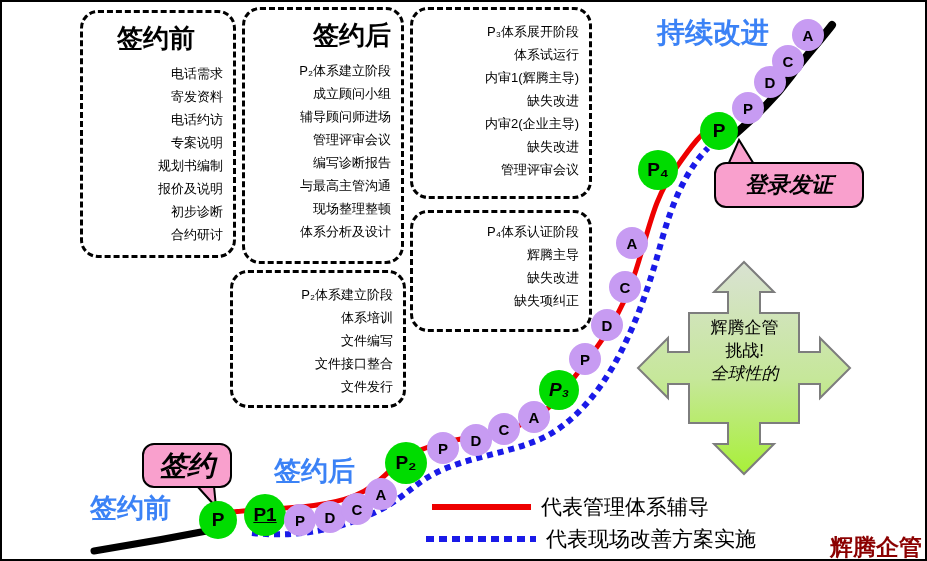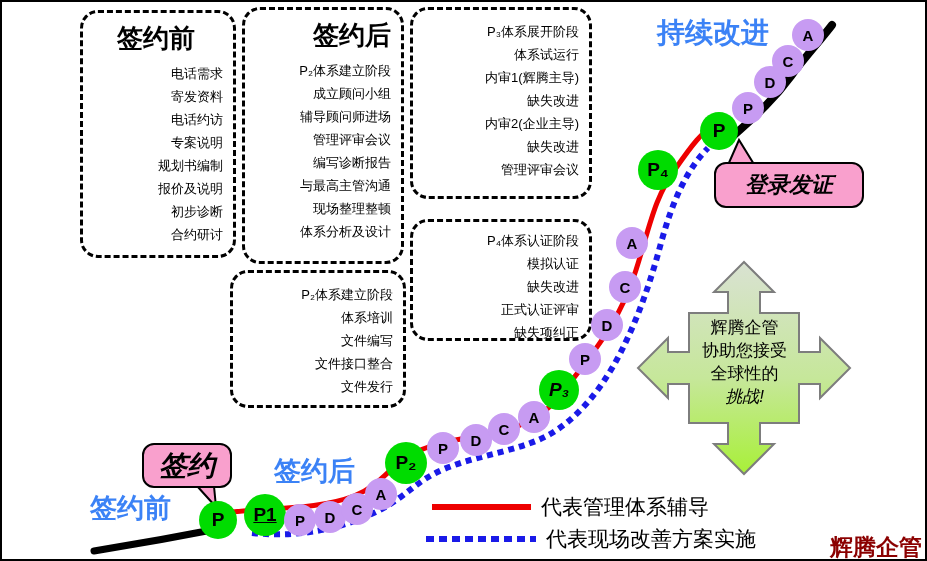--- a/index.html
+++ b/index.html
@@ -97,26 +97,25 @@
         <div class="box-item">P₃体系展开阶段</div>
         <div class="box-item">体系试运行</div>
         <div class="box-item">内审1(辉腾主导)</div>
         <div class="box-item">缺失改进</div>
         <div class="box-item">内审2(企业主导)</div>
         <div class="box-item">缺失改进</div>
         <div class="box-item">管理评审会议</div>
       </div>
   </div>
 
-  <div class="dbox" style="left:408px;top:217px;width:182px;height:122px;padding-top:5px">
+  <div class="dbox" style="left:408px;top:208px;width:182px;height:122px;padding-top:5px">
     <div class="dbox-items">
         <div class="box-item">P₄体系认证阶段</div>
-        <div class="box-item">模拟认证</div>
+        <div class="box-item">辉腾主导</div>
         <div class="box-item">缺失改进</div>
-        <div class="box-item">正式认证评审</div>
         <div class="box-item">缺失项纠正</div>
       </div>
   </div>
 
   <div class="dbox" style="left:228px;top:268px;width:176px;height:138px;padding-top:8px">
     <div class="dbox-items">
         <div class="box-item">P₂体系建立阶段</div>
         <div class="box-item">体系培训</div>
         <div class="box-item">文件编写</div>
         <div class="box-item">文件接口整合</div>
@@ -151,23 +150,22 @@
 
   <div class="big-label" style="left:655px;top:12px;font-size:28px">持续改进</div>
   <div class="big-label" style="left:88px;top:488px;font-size:27px">签约前</div>
   <div class="big-label" style="left:272px;top:451px;font-size:27px">签约后</div>
 
   <div class="bubble" style="left:140px;top:441px;width:86px;height:41px;font-size:28px">签约</div>
   <div class="bubble" style="left:712px;top:160px;width:146px;height:42px;font-size:22px">登录发证</div>
 
   <div class="arrow-lines">
       <div class="arrow-line">辉腾企管</div>
-      <div class="arrow-line">协助您接受</div>
+      <div class="arrow-line">挑战!</div>
       <div class="arrow-line">全球性的</div>
-      <div class="arrow-line">挑战!</div>
     </div>
 
   <div class="legend-row" style="left:430px;top:491px">
     <div class="legend-swatch solid"></div>
     <div class="legend-label">代表管理体系辅导</div>
   </div>
   <div class="legend-row" style="left:424px;top:523px">
     <div class="legend-swatch dotted"></div>
     <div class="legend-label">代表现场改善方案实施</div>
   </div>

